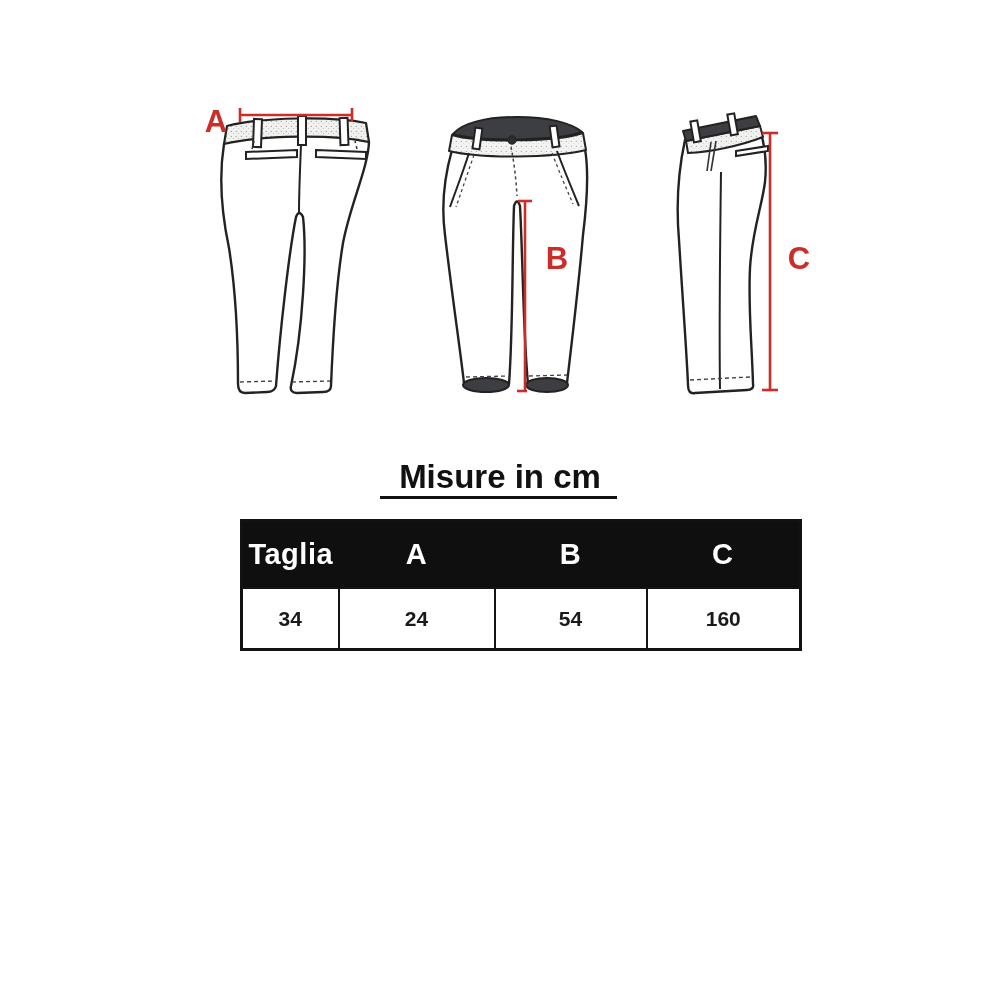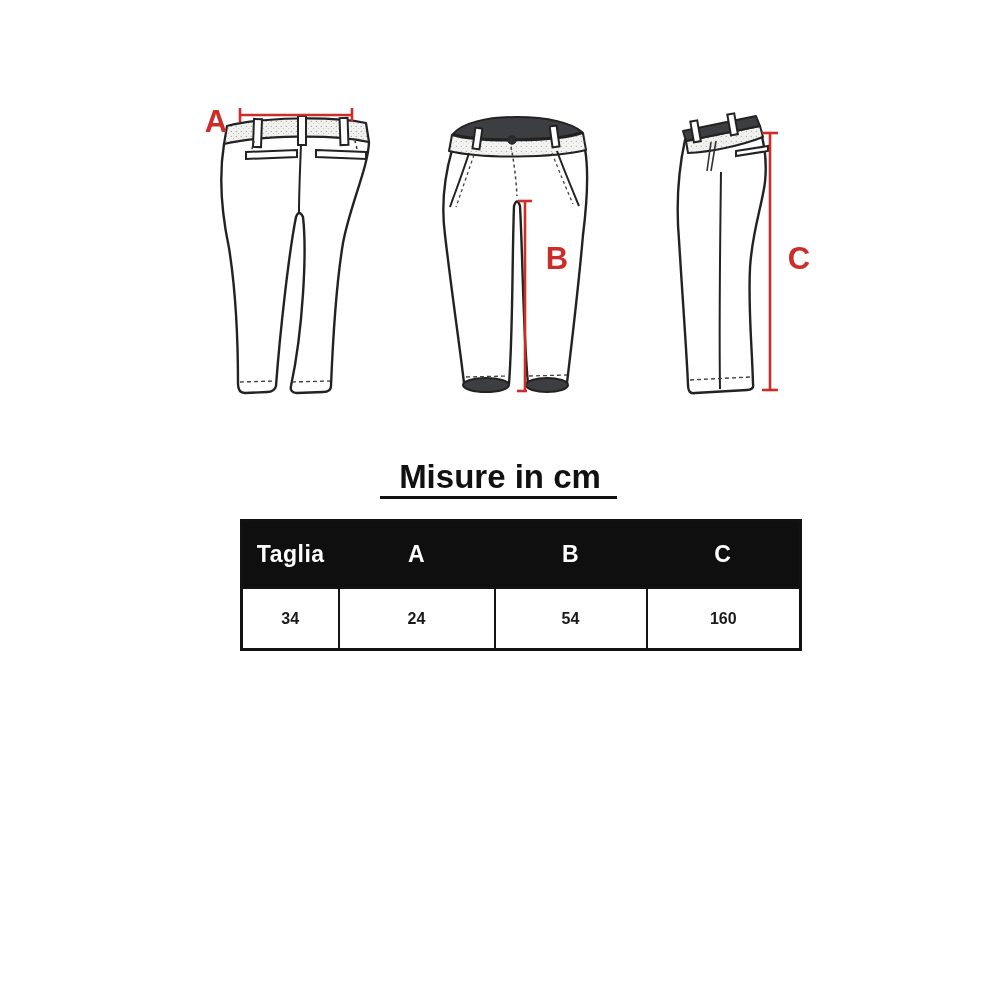--- a/index.html
+++ b/index.html
@@ -7,23 +7,23 @@
   .drawing{position:absolute;}
   #back-view{left:180px;top:80px;}
   #front-view{left:425px;top:95px;}
   #side-view{left:660px;top:95px;}
   .measure-letter{font-family:"Liberation Sans",sans-serif;font-weight:bold;font-size:31px;}
   #title{position:absolute;left:0;top:438px;width:1000px;text-align:center;
          font-size:33px;font-weight:800;color:#111;letter-spacing:0px;margin-top:20px;}
   #title-underline{position:absolute;left:380px;top:496px;width:237px;height:3px;background:#111;}
   #size-table{position:absolute;left:240px;top:519px;width:559px;border-collapse:collapse;
               table-layout:fixed;border:3px solid #121212;}
-  #size-table th{background:#0f0f0f;color:#ffffff;height:63px;font-size:23px;font-weight:bold;
+  #size-table th{background:#0f0f0f;color:#ffffff;height:63px;font-size:29px;font-weight:bold;
                  border:0;text-align:center;vertical-align:middle;letter-spacing:0.5px;}
-  #size-table td{background:#ffffff;color:#1a1a1a;height:57px;font-size:16px;font-weight:bold;
+  #size-table td{background:#ffffff;color:#1a1a1a;height:57px;font-size:21px;font-weight:bold;
                  border:2px solid #141414;text-align:center;vertical-align:middle;}
 </style>
 </head>
 <body>
 
 <div id="page">
 
   <svg id="back-view" class="drawing" width="230" height="335" viewBox="180 80 230 335">
     <defs>
       <pattern id="stipA" width="5" height="5" patternUnits="userSpaceOnUse">

